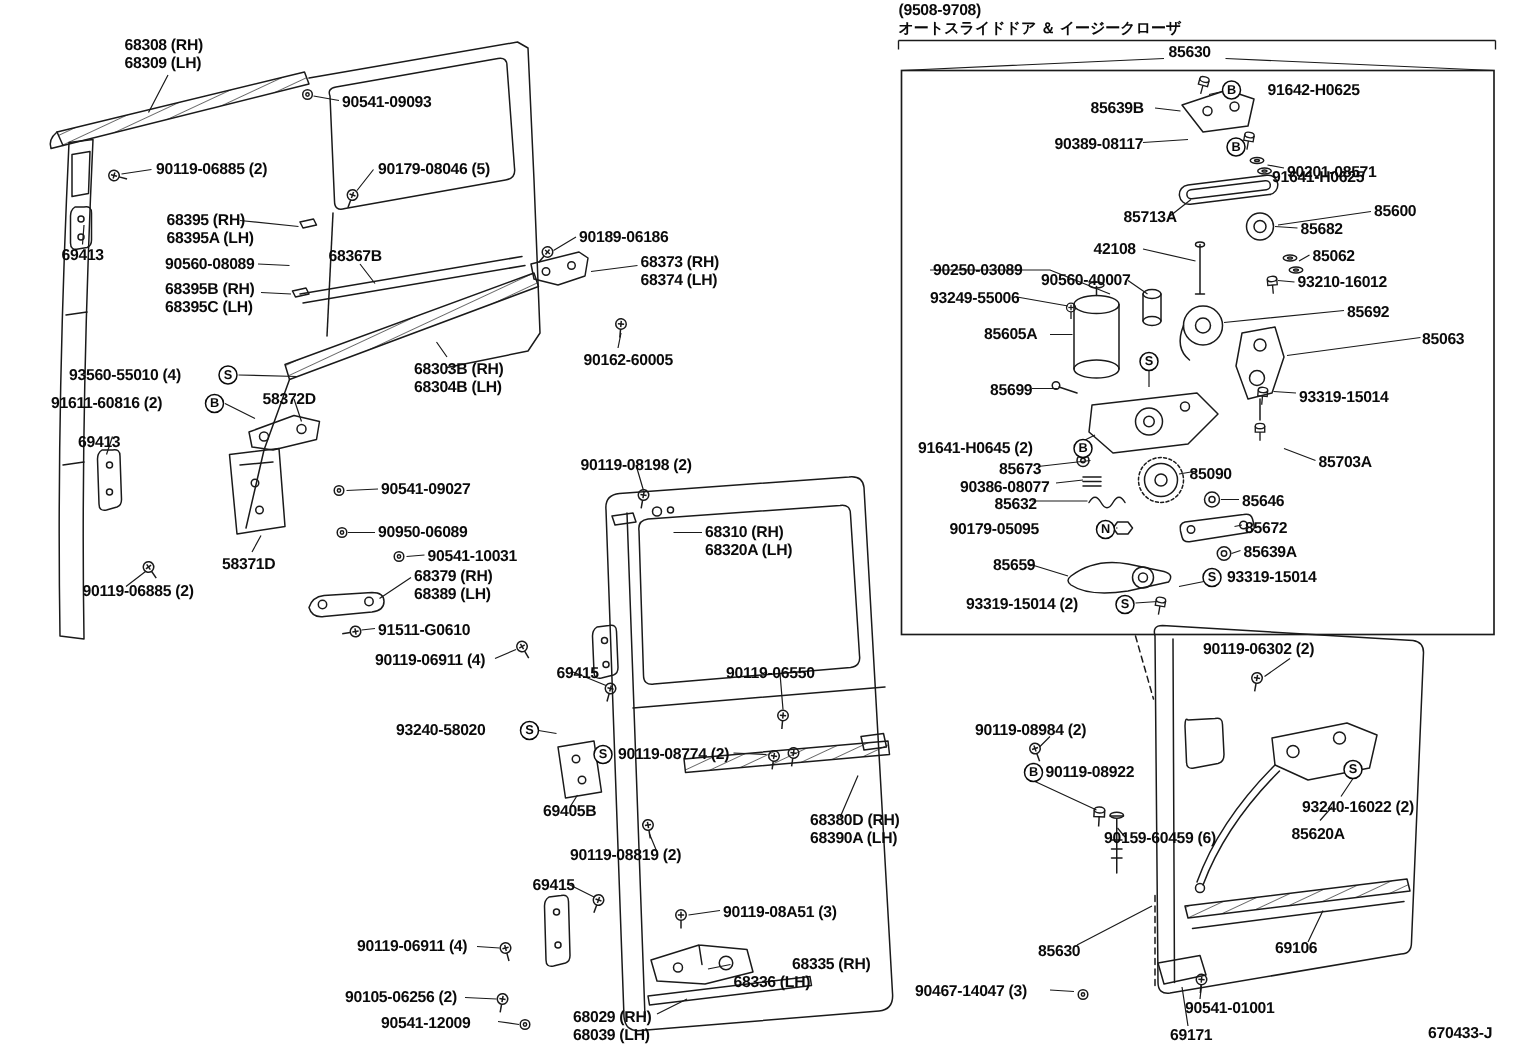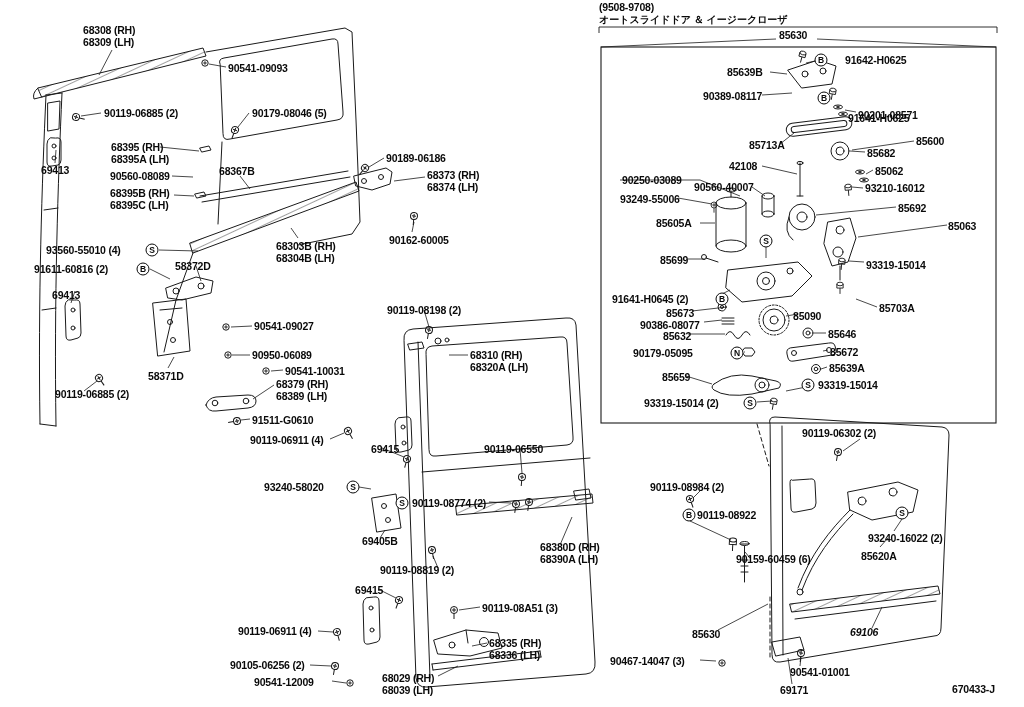--- a/index.html
+++ b/index.html
@@ -315,34 +315,34 @@
       <div class="lbl" style="left: 484px; top: 443px;">90119-06550</div>
       <div class="lbl" style="left: 264px; top: 481px;">93240-58020</div>
       <div class="lbl" style="left: 412px; top: 497px;">90119-08774 (2)</div>
       <div class="lbl" style="left: 362px; top: 535px;">69405B</div>
       <div class="lbl" style="left: 540px; top: 541px;">68380D (RH)</div>
       <div class="lbl" style="left: 540px; top: 553px;">68390A (LH)</div>
       <div class="lbl" style="left: 380px; top: 564px;">90119-08819 (2)</div>
       <div class="lbl" style="left: 355px; top: 584px;">69415</div>
       <div class="lbl" style="left: 482px; top: 602px;">90119-08A51 (3)</div>
       <div class="lbl" style="left: 238px; top: 625px;">90119-06911 (4)</div>
-      <div class="lbl" style="left: 489px; top: 637px;">68335 (RH)</div>
+      <div class="lbl" style="left: 489px; top: 637px; padding-left: 39px;">68335 (RH)</div>
       <div class="lbl" style="left: 489px; top: 649px;">68336 (LH)</div>
       <div class="lbl" style="left: 230px; top: 659px;">90105-06256 (2)</div>
       <div class="lbl" style="left: 382px; top: 672px;">68029 (RH)</div>
       <div class="lbl" style="left: 382px; top: 684px;">68039 (LH)</div>
       <div class="lbl" style="left: 254px; top: 676px;">90541-12009</div>
       <div class="lbl" style="left: 802px; top: 427px;">90119-06302 (2)</div>
       <div class="lbl" style="left: 650px; top: 481px;">90119-08984 (2)</div>
       <div class="lbl" style="left: 697px; top: 509px;">90119-08922</div>
       <div class="lbl" style="left: 736px; top: 553px;">90159-60459 (6)</div>
       <div class="lbl" style="left: 868px; top: 532px;">93240-16022 (2)</div>
       <div class="lbl" style="left: 861px; top: 550px;">85620A</div>
       <div class="lbl" style="left: 692px; top: 628px;">85630</div>
-      <div class="lbl" style="left: 850px; top: 626px; font-style: italic;">69106</div>
+      <div class="lbl" style="left: 850px; top: 626px;">69106</div>
       <div class="lbl" style="left: 610px; top: 655px;">90467-14047 (3)</div>
       <div class="lbl" style="left: 790px; top: 666px;">90541-01001</div>
       <div class="lbl" style="left: 780px; top: 684px;">69171</div>
       <div class="lbl" style="left: 952px; top: 683px;">670433-J</div>
       <div class="marker" style="left: 152px; top: 250px;">S</div>
       <div class="marker" style="left: 143px; top: 269px;">B</div>
       <div class="marker" style="left: 353px; top: 487px;">S</div>
       <div class="marker" style="left: 402px; top: 503px;">S</div>
       <div class="marker" style="left: 821px; top: 60px;">B</div>
       <div class="marker" style="left: 824px; top: 98px;">B</div>

